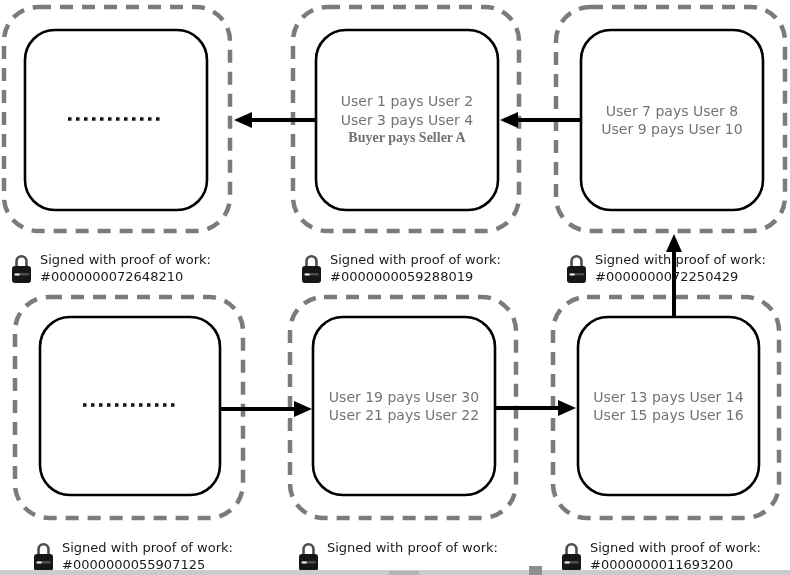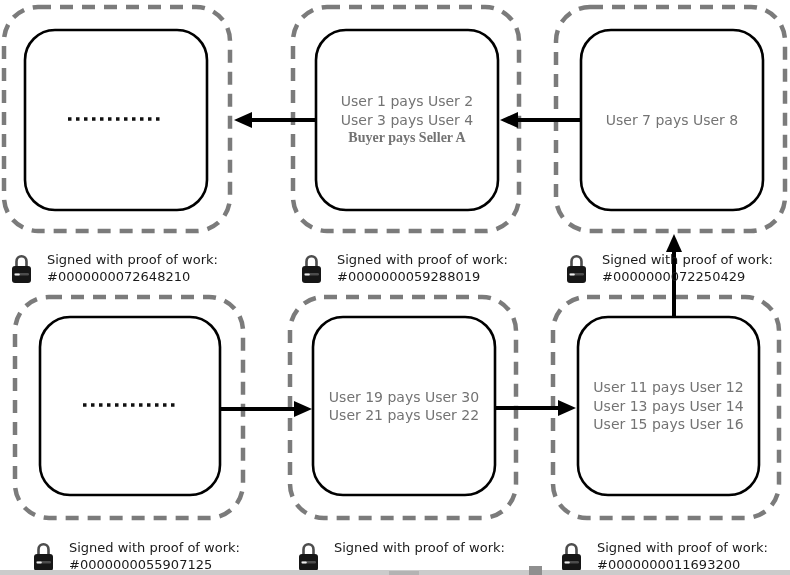--- a/index.html
+++ b/index.html
@@ -22,21 +22,21 @@
     white-space: nowrap;
   }
   .txt .em { font-weight: bold; font-family: Liberation Serif, serif; }
   .plabel {
     position: absolute;
     display: flex; align-items: flex-start;
     gap: 7px;
     z-index: 6;
     color: #1a1a1a;
   }
-  .plabel .lines { font-size: 13px; line-height: 17px; white-space: nowrap; margin-left: 7px; }
+  .plabel .lines { font-size: 13px; line-height: 17px; white-space: nowrap; }
   .artifact { position: absolute; z-index: 7; }
 </style>
 </head>
 <body>
 
 <svg class="layer" width="790" height="575" viewBox="0 0 790 575">
 
   <rect x="4" y="7" width="226" height="224" rx="34" fill="none" stroke="#7b7b7b" stroke-width="4.5" stroke-dasharray="13 9"></rect>
   <rect x="293" y="7" width="226" height="224" rx="34" fill="none" stroke="#7b7b7b" stroke-width="4.5" stroke-dasharray="13 9"></rect>
   <rect x="556" y="7" width="229" height="224" rx="34" fill="none" stroke="#7b7b7b" stroke-width="4.5" stroke-dasharray="13 9"></rect>
@@ -77,29 +77,29 @@
 </svg>
 
 <div class="txt" style="left:316px; top:30px; width:182px; height:180px;">
   <div>User 1 pays User 2</div>
   <div>User 3 pays User 4</div>
   <div class="em">Buyer pays Seller A</div>
 </div>
 
 <div class="txt" style="left:581px; top:30px; width:182px; height:180px;">
   <div>User 7 pays User 8</div>
+  <div>User 9 pays User 10</div>
 </div>
 
 <div class="txt" style="left:313px; top:317px; width:182px; height:178px;">
   <div>User 19 pays User 30</div>
   <div>User 21 pays User 22</div>
 </div>
 
 <div class="txt" style="left:578px; top:317px; width:181px; height:178px;">
-  <div>User 11 pays User 12</div>
   <div>User 13 pays User 14</div>
   <div>User 15 pays User 16</div>
 </div>
 
 <div class="plabel" style="left:10px; top:251px;">
   <svg width="23" height="34" viewBox="0 0 23 34">
     <path d="M 6.5 16 V 10.5 A 5 5.3 0 0 1 16.5 10.5 V 16" fill="none" stroke="#4d4d4d" stroke-width="2.6"></path>
     <rect x="2" y="15" width="19" height="17" rx="3" fill="#161616"></rect>
     <rect x="4" y="22" width="15" height="2.6" rx="1.3" fill="#7a7a7a" opacity="0.55"></rect>
     <rect x="4.6" y="22.6" width="5.2" height="1.8" rx="0.9" fill="#ffffff" opacity="0.9"></rect>

